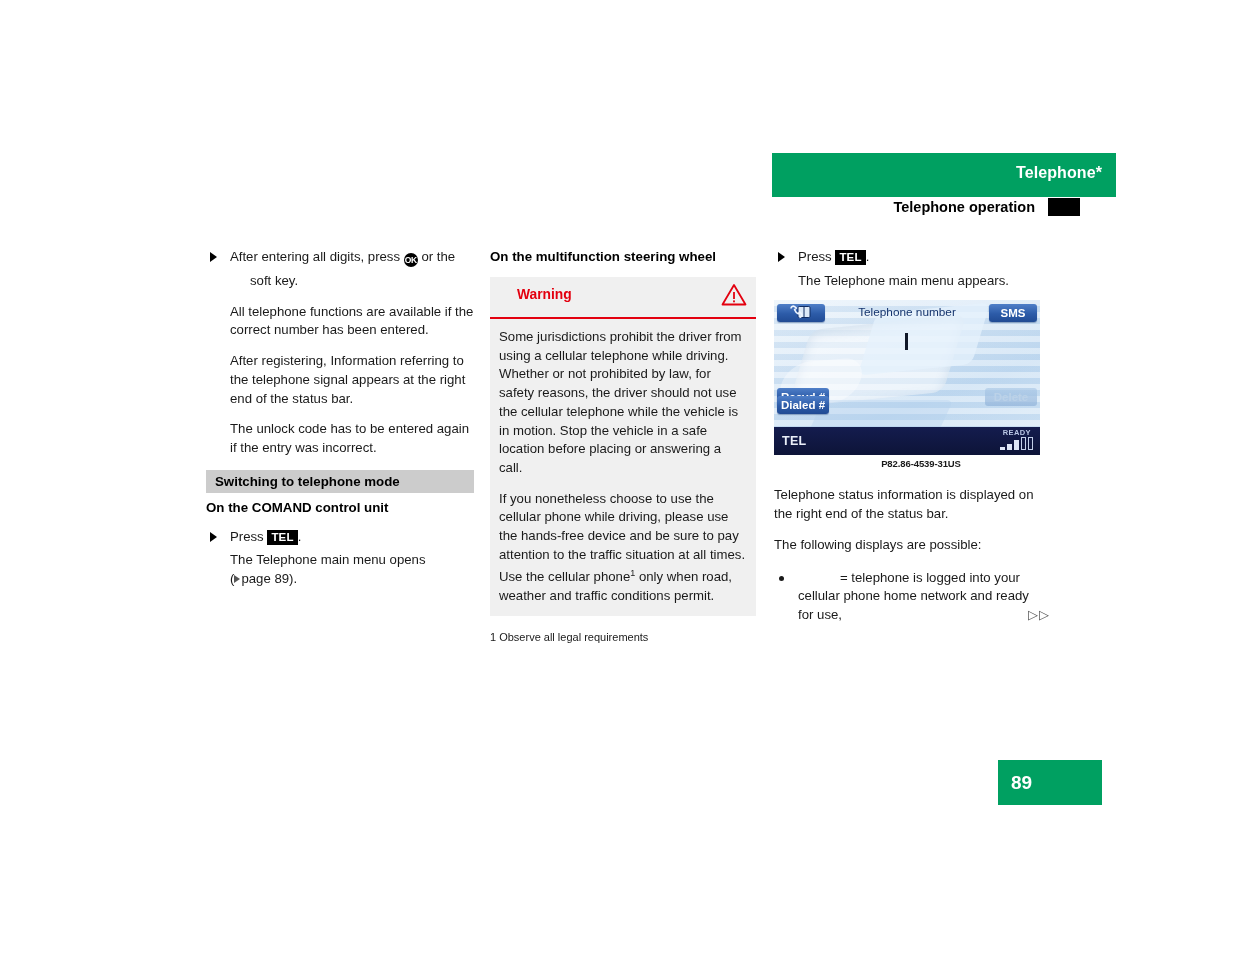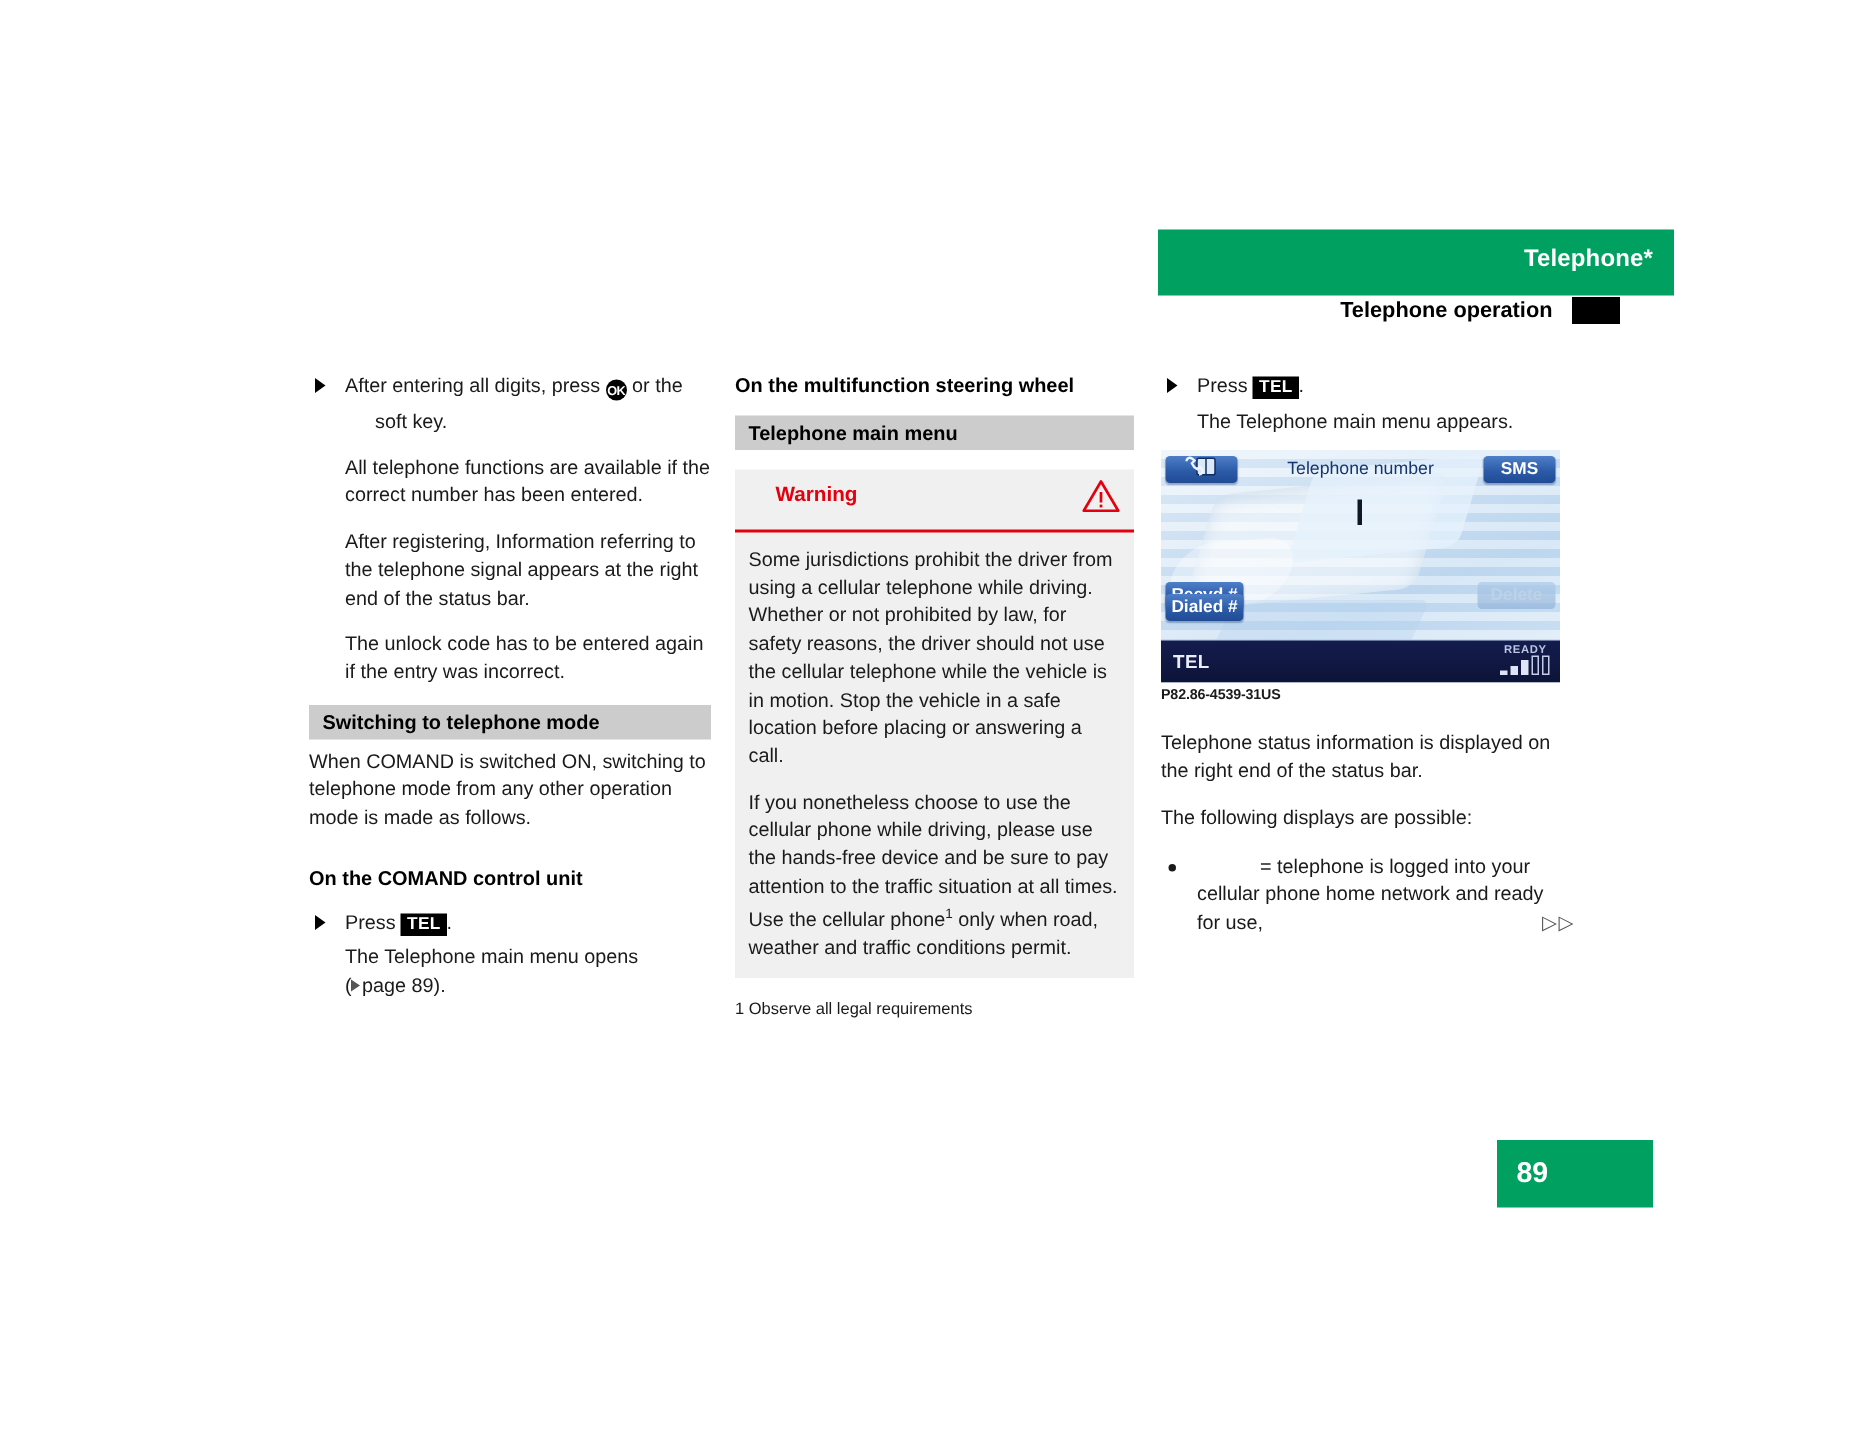--- a/index.html
+++ b/index.html
@@ -321,21 +321,21 @@
     height: 13px;
   }
   .lcd-bars i { display: block; width: 5px; background: #dde5f6; }
   .lcd-bars i:nth-child(1) { height: 3px; }
   .lcd-bars i:nth-child(2) { height: 6px; }
   .lcd-bars i:nth-child(3) { height: 10px; }
   .lcd-bars i:nth-child(4) { height: 13px; background: none; border: 1.3px solid #c2cee8; box-sizing: border-box; }
   .lcd-bars i:nth-child(5) { height: 13px; background: none; border: 1.3px solid #c2cee8; box-sizing: border-box; }
 
   .lcd-caption {
-    text-align: left;
+    text-align: center;
     font-size: 9.5px;
     font-weight: bold;
     color: #1a1a1a;
     margin-top: 3px;
     letter-spacing: -0.1px;
   }
 
   
   .bullet {
     position: relative;
@@ -401,41 +401,39 @@
     <span class="key-ok">OK</span>
     <span>or the</span>
   </div>
   <div class="step-sub">soft key.</div>
 
   <div class="p p-ind">All telephone functions are available if the correct number has been entered.</div>
   <div class="p p-ind">After registering, Information referring to the telephone signal appears at the right end of the status bar.</div>
   <div class="p p-ind">The unlock code has to be entered again if the entry was incorrect.</div>
 
   <div class="gray-head">Switching to telephone mode</div>
-  <div class="p" style="margin-bottom:22px;">When COMAND is switched ON, switching to telephone mode from any other operation mode is made as follows.</div>
 
   <div class="bold-head" style="margin-bottom:11px;">On the COMAND control unit</div>
 
   <div class="step">
     <span class="tri"></span>
     <span>Press</span>
     <span class="key-tel">TEL</span><span>.</span>
   </div>
   <div class="step-cont">
     <span>The Telephone main menu opens</span><br>
     (<span class="ref-tri"></span><span>page 89).</span>
   </div>
 </div>
 
 <div class="col col-mid">
 
   <div class="bold-head" style="margin-bottom:11px;">On the multifunction steering wheel</div>
 
 
-  <div class="gray-head" style="margin-bottom:13px;">Telephone main menu</div>
 
   <div class="warn-box">
     <div class="warn-title-row">
       <span class="warn-title">Warning</span>
       <span class="warn-icon">
         <svg width="26" height="23" viewBox="0 0 26 23">
           <path d="M13 2 L24.5 21.5 L1.5 21.5 Z" fill="none" stroke="#e3000f" stroke-width="1.8" stroke-linejoin="round"></path>
           <rect x="12.1" y="9" width="1.8" height="7" fill="#e3000f"></rect>
           <rect x="12.1" y="17.4" width="1.8" height="1.9" fill="#e3000f"></rect>
         </svg>

